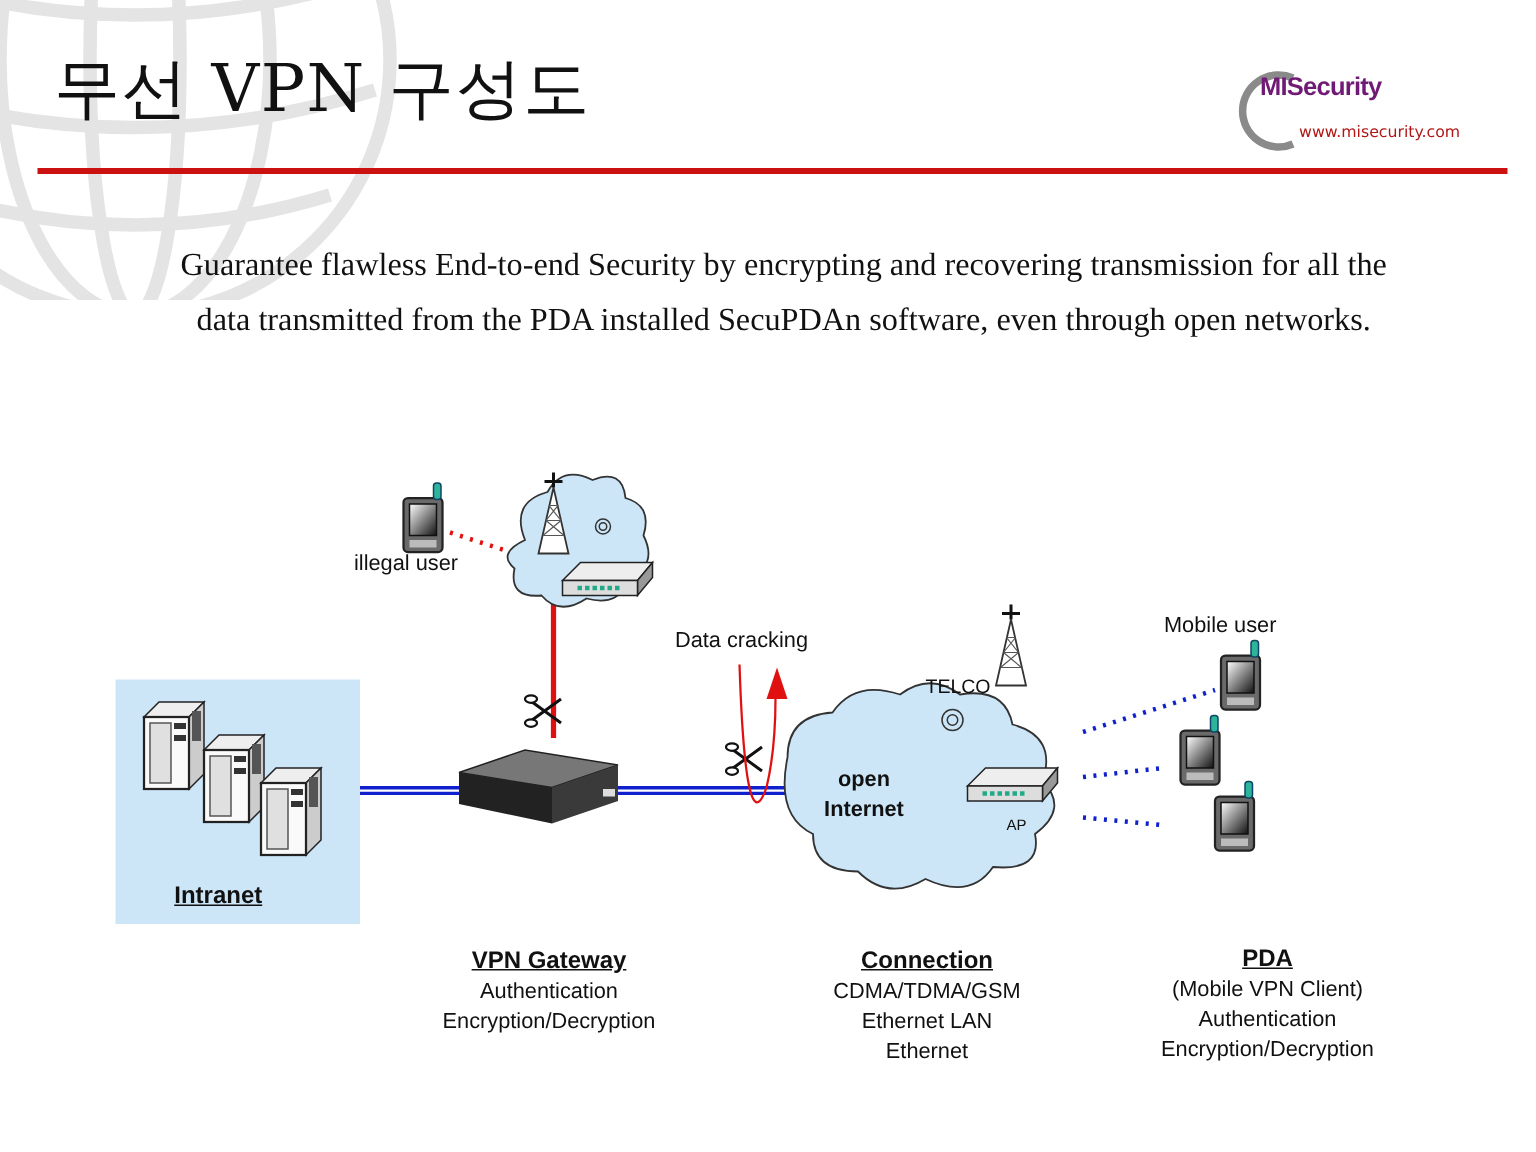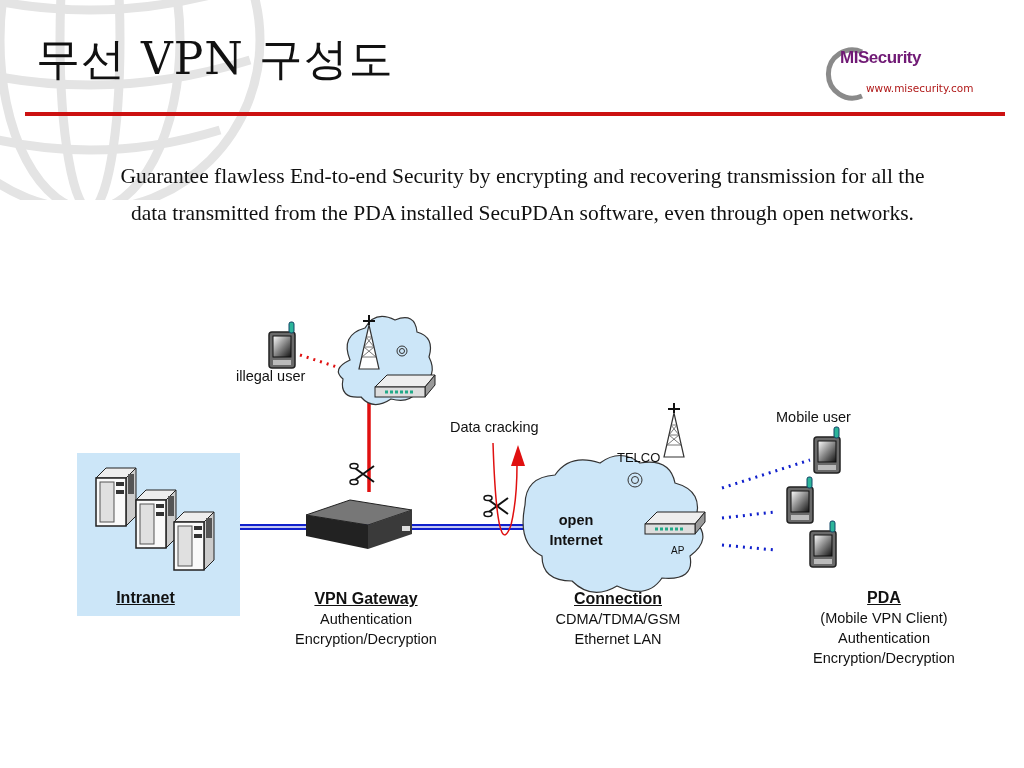--- a/index.html
+++ b/index.html
@@ -9,21 +9,21 @@
   #globe { left:0; top:0; width:300px; height:200px; }
   #title { left:36px; top:30px; font-family:"DejaVu Serif", "Liberation Serif", serif; font-size:44px; color:#111; letter-spacing:1px; white-space:nowrap; }
   #title-rule { left:25px; top:112px; width:980px; height:4px; background:#cc1111; }
   #logo { left:822px; top:44px; width:170px; height:60px; }
   .logo-main { position:absolute; left:18px; top:4px; font-family:"Liberation Sans", sans-serif; font-weight:bold; font-size:17px; color:#701a75; letter-spacing:-0.5px; }
   .logo-url { position:absolute; left:44px; top:38px; font-family:"DejaVu Sans", sans-serif; font-size:10.5px; color:#b01818; }
   #intro { left:120px; top:158px; width:805px; text-align:center; font-family:"Liberation Serif", serif; font-size:21.5px; line-height:37px; color:#111; }
   #intro b { font-weight:normal; }
   .lbl { position:absolute; font-size:14.5px; color:#111; white-space:nowrap; }
   .cap { position:absolute; text-align:center; font-size:14.5px; color:#111; line-height:20px; }
-  .cap .head { font-weight:bold; text-decoration:underline; font-size:16px; }
+  .cap .head { font-weight:bold; text-decoration:underline; font-size:16px;margin-top:42px; }
   #intranet-box { left:77px; top:453px; width:163px; height:163px; background:#cce6f8; }
   #intranet-label { left:77px; top:589px; width:137px; text-align:center; font-weight:bold; text-decoration:underline; font-size:16px; color:#111; }
   .inet { position:absolute; font-weight:bold; font-size:14.5px; text-align:center; color:#111; line-height:20px; }
 </style>
 </head>
 <body>
 
 <svg id="globe" class="abs" viewBox="0 0 300 200">
   <g fill="none" stroke="#e4e4e4" stroke-width="9">
     <circle cx="90" cy="40" r="170"></circle>
@@ -159,20 +159,21 @@
 <div class="cap" style="left:266px;top:589px;width:200px">
   <div class="head">VPN Gateway</div>
   <div>Authentication</div>
   <div>Encryption/Decryption</div>
 </div>
 
 <div class="cap" style="left:518px;top:589px;width:200px">
   <div class="head">Connection</div>
   <div>CDMA/TDMA/GSM</div>
   <div>Ethernet LAN</div>
+  <div>Ethernet</div>
 </div>
 
-<div class="cap" style="left:784px;top:588px;width:200px">
+<div class="cap" style="left:745px;top:588px;width:200px">
   <div class="head">PDA</div>
   <div>(Mobile VPN Client)</div>
   <div>Authentication</div>
   <div>Encryption/Decryption</div>
 </div>
 
 </body></html>

